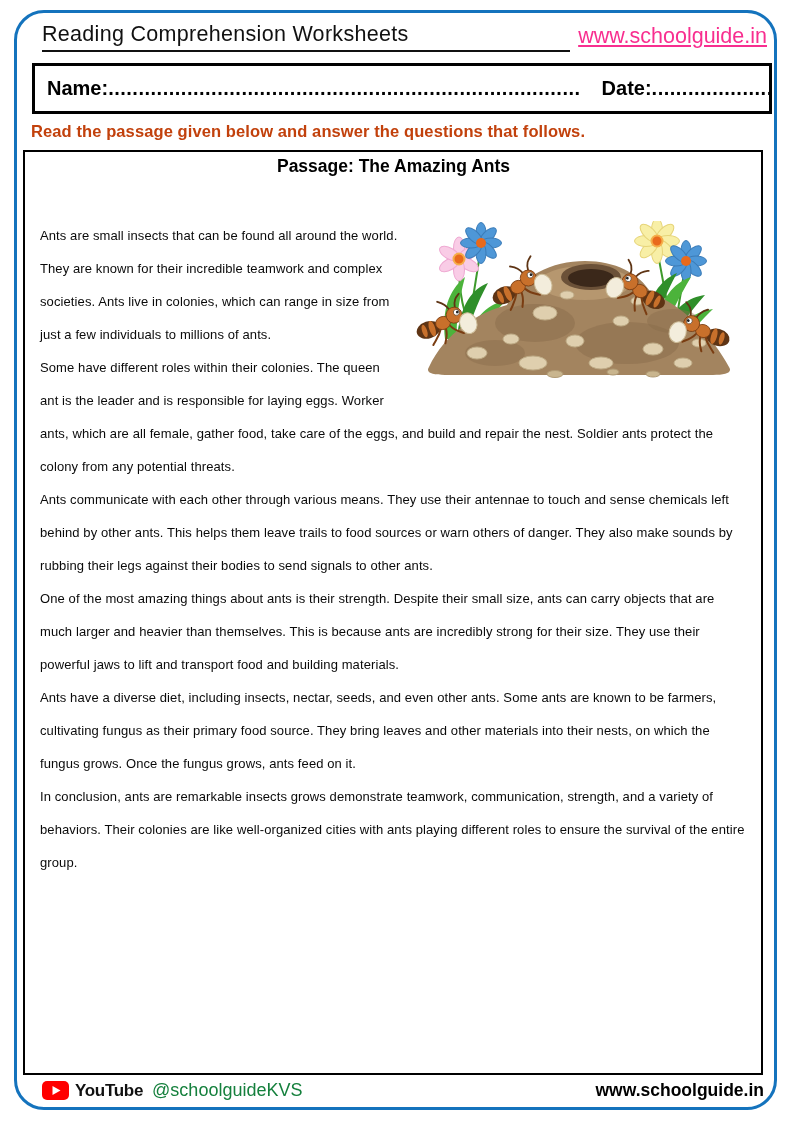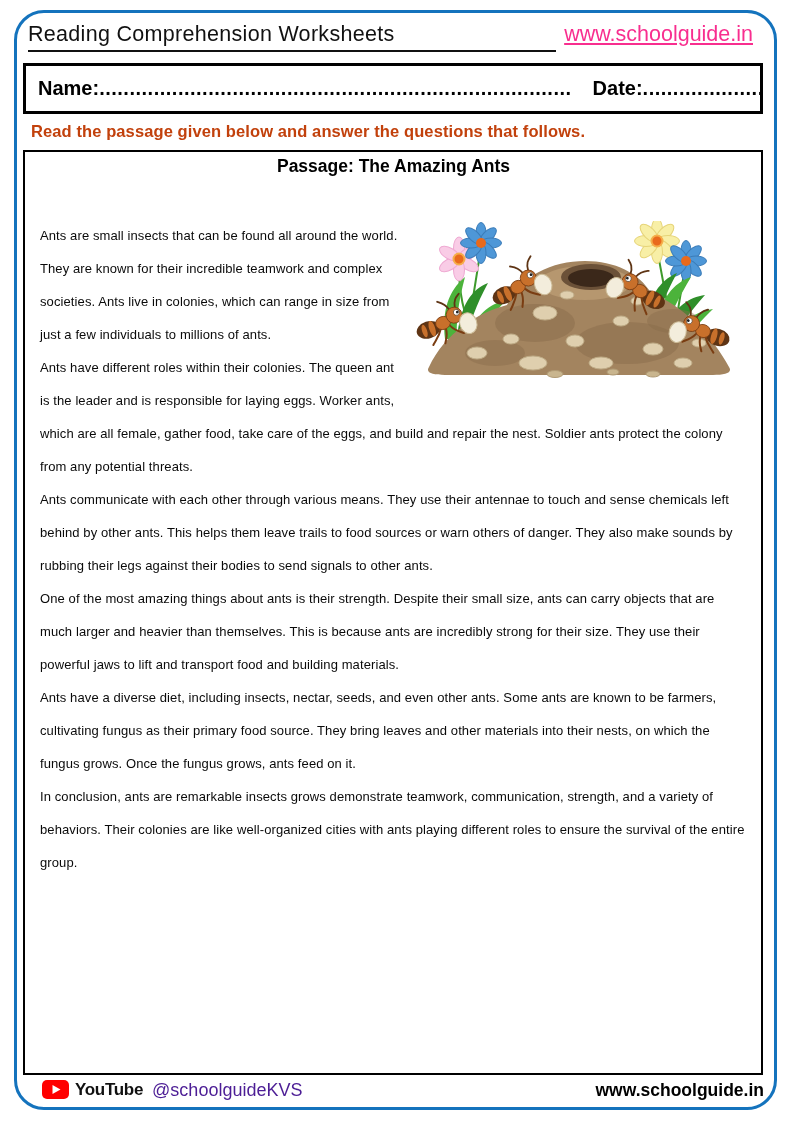--- a/index.html
+++ b/index.html
@@ -18,22 +18,22 @@
     position: absolute;
     left: 14px; top: 10px;
     width: 763px; height: 1100px;
     border: 3px solid #1473BD;
     border-radius: 30px;
     box-sizing: border-box;
   }
   
   .header-row {
     position: absolute;
-    left: 28px; top: 22px; width: 725px;
-    display: flex; 
+    left: 42px; top: 22px; width: 725px;
+    display: flex; align-items: flex-end;
   }
   .title-wrap {
     flex: 1 1 auto;
     border-bottom: 2.5px solid #111;
     padding-bottom: 3px;
     margin-right: 8px;
   }
   .page-title {
     font-size: 21.5px;
     color: #111;
@@ -44,21 +44,21 @@
     font-size: 21.5px;
     color: #F82E8F;
     text-decoration: underline;
     padding-bottom: 3px;
     white-space: nowrap;
     cursor: pointer;
   }
   
   .name-box {
     position: absolute;
-    left: 23px; top: 63px;
+    left: 32px; top: 63px;
     width: 740px; height: 51px;
     border: 3px solid #000;
     box-sizing: border-box;
     display: flex; align-items: center;
     padding: 0 12px;
     font-size: 20px; font-weight: bold; color: #000;
     white-space: nowrap; overflow: hidden;
   }
   .dots { font-weight: bold; letter-spacing: 0.5px; }
   .date-group { margin-left: auto; padding-left: 21px; }
@@ -96,29 +96,29 @@
     color: #0a0a0a;
     letter-spacing: 0.1px;
     text-align: left;
   }
   
   .footer {
     position: absolute;
     left: 42px; top: 1080px; width: 722px;
     display: flex; align-items: center;
   }
-  .yt-group { display: flex; align-items: flex-start; }
+  .yt-group { display: flex; align-items: center; }
   .yt-icon { display: inline-block; margin-right: 6px; }
   .yt-label {
     font-size: 17px; font-weight: bold; color: #111;
     letter-spacing: -0.3px;
   }
   .yt-handle {
     margin-left: 9px;
-    font-size: 18px; color: #4c1d95;
+    font-size: 18px; color: #15803d;
   }
   .footer-site {
     margin-left: auto;
     font-size: 17.5px; font-weight: bold; color: #000;
   }
 </style>
 </head>
 <body>
 
 <div class="page">
@@ -283,21 +283,21 @@
         </g>
         <g>
           <use href="#ant" transform="translate(225,70) scale(-1,1) rotate(-26)"></use>
         </g>
         <g>
           <use href="#ant" transform="translate(288,110) scale(-1,1) rotate(-16)"></use>
         </g>
       </svg>
 
       <p>Ants are small insects that can be found all around the world. They are known for their incredible teamwork and complex societies. Ants live in colonies, which can range in size from just a few individuals to millions of ants.</p>
-      <p>Ants have different roles within their colonies. The queen ant is the leader and is responsible for laying eggs. Worker ants, which are all female, gather food, take care of the eggs, and build and repair the nest. Soldier ants protect the colony from any potential threats.</p>
+      <p>Some have different roles within their colonies. The queen ant is the leader and is responsible for laying eggs. Worker ants, which are all female, gather food, take care of the eggs, and build and repair the nest. Soldier ants protect the colony from any potential threats.</p>
       <p>Ants communicate with each other through various means. They use their antennae to touch and sense chemicals left behind by other ants. This helps them leave trails to food sources or warn others of danger. They also make sounds by rubbing their legs against their bodies to send signals to other ants.</p>
       <p>One of the most amazing things about ants is their strength. Despite their small size, ants can carry objects that are much larger and heavier than themselves. This is because ants are incredibly strong for their size. They use their powerful jaws to lift and transport food and building materials.</p>
       <p>Ants have a diverse diet, including insects, nectar, seeds, and even other ants. Some ants are known to be farmers, cultivating fungus as their primary food source. They bring leaves and other materials into their nests, on which the fungus grows. Once the fungus grows, ants feed on it.</p>
       <p>In conclusion, ants are remarkable insects grows demonstrate teamwork, communication, strength, and a variety of behaviors. Their colonies are like well-organized cities with ants playing different roles to ensure the survival of the entire group.</p>
     </div>
   </div>
 
   <div class="footer">
     <span class="yt-group">
       <svg class="yt-icon" width="27" height="19" viewBox="0 0 27 19" aria-hidden="true">

